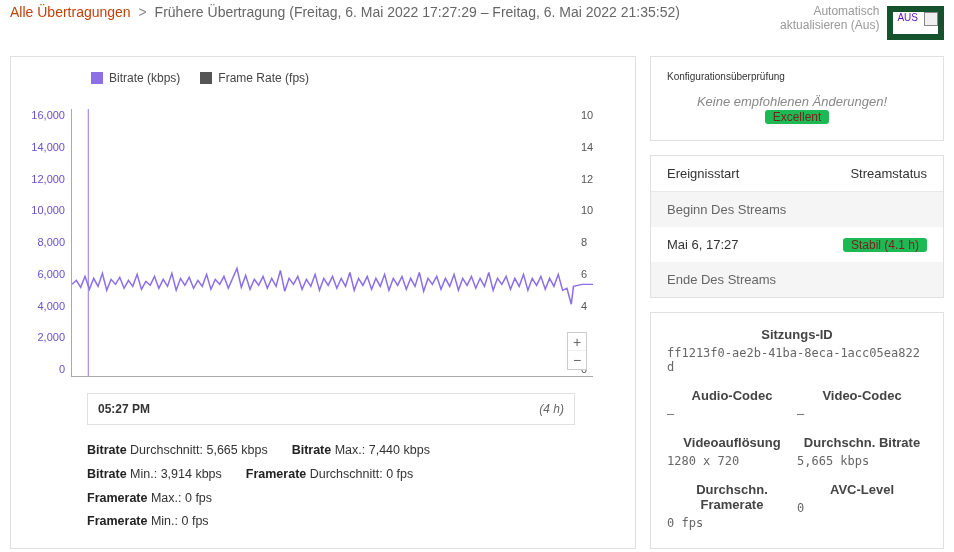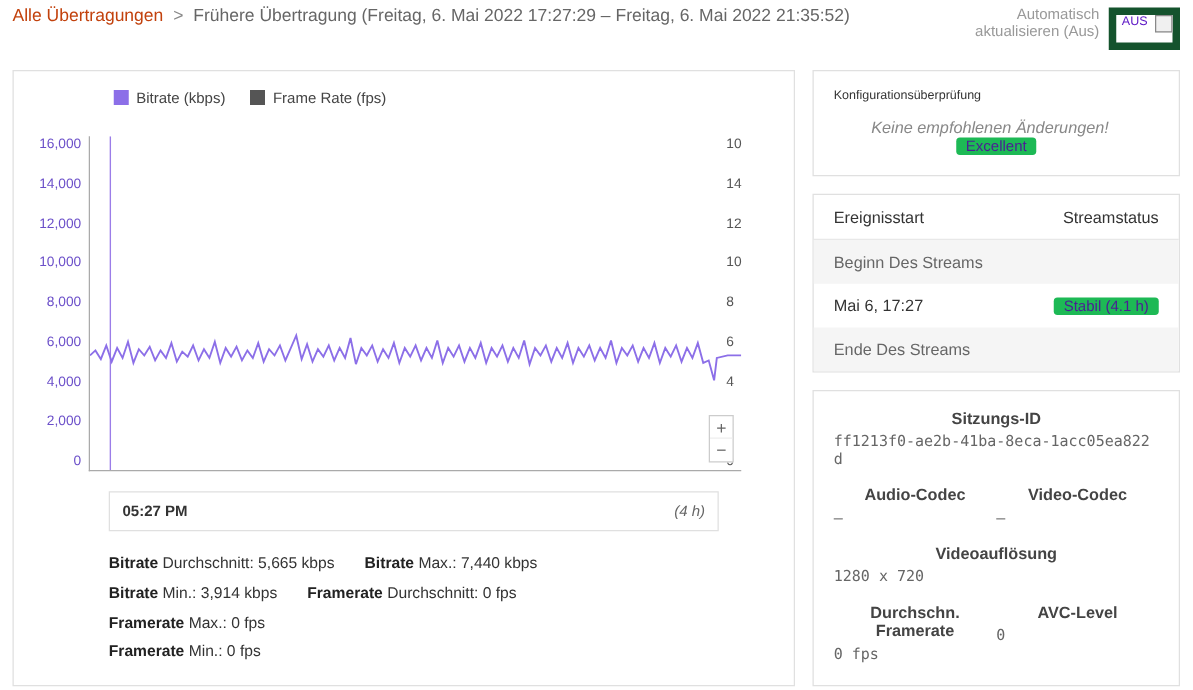--- a/index.html
+++ b/index.html
@@ -101,21 +101,21 @@
   .right-col {
     width:294px;
     display:flex; flex-direction:column; gap:14px;
   }
   .panel-title {
     font-weight:normal; font-size:10px; padding:14px 16px 12px;
   }
   .config-body { padding:0 16px 16px; text-align:center;}
   .config-body .msg { font-style:italic; color:#888; font-size:13px; display:inline-block; margin-right:10px;}
   .badge {
-    display:inline-block; color:#4c1d95; font-size:12px; padding:0 8px; border-radius:3px;
+    display:inline-block; color:#7f1d1d; font-size:12px; padding:0 8px; border-radius:3px;
   }
   .badge.green { background:#1db955;}
   .sep-line { border-top:1px solid #e8e8e8; }
   .event-row { padding:10px 16px; font-size:13px; display:flex; justify-content:space-between; align-items:center;}
   .event-row.header { font-weight:normal;text-align:right;}
   .event-row.shade { background:#f5f5f5; color:#666;}
   .info-grid { padding:14px 16px 4px; }
   .info-grid .lbl { font-weight:bold; font-size:13px; color:#444; margin-bottom:4px;text-align:center;}
   .info-grid .val { font-family: Menlo, Consolas, monospace; font-size:12px; color:#666; margin-bottom:14px; word-break:break-all;}
   .two-col { display:flex; }
@@ -247,20 +247,24 @@
           <div>
             <div class="lbl">Video-Codec</div>
             <div class="val">–</div>
           </div>
         </div>
         <div class="two-col">
           <div>
             <div class="lbl">Videoauflösung</div>
             <div class="val">1280 x 720</div>
           </div>
+          <div>
+            <div class="lbl">Durchschn. Bitrate</div>
+            <div class="val">5,665 kbps</div>
+          </div>
         </div>
         <div class="two-col">
           <div>
             <div class="lbl">Durchschn. Framerate</div>
             <div class="val">0 fps</div>
           </div>
           <div>
             <div class="lbl">AVC-Level</div>
             <div class="val">0</div>
           </div>

